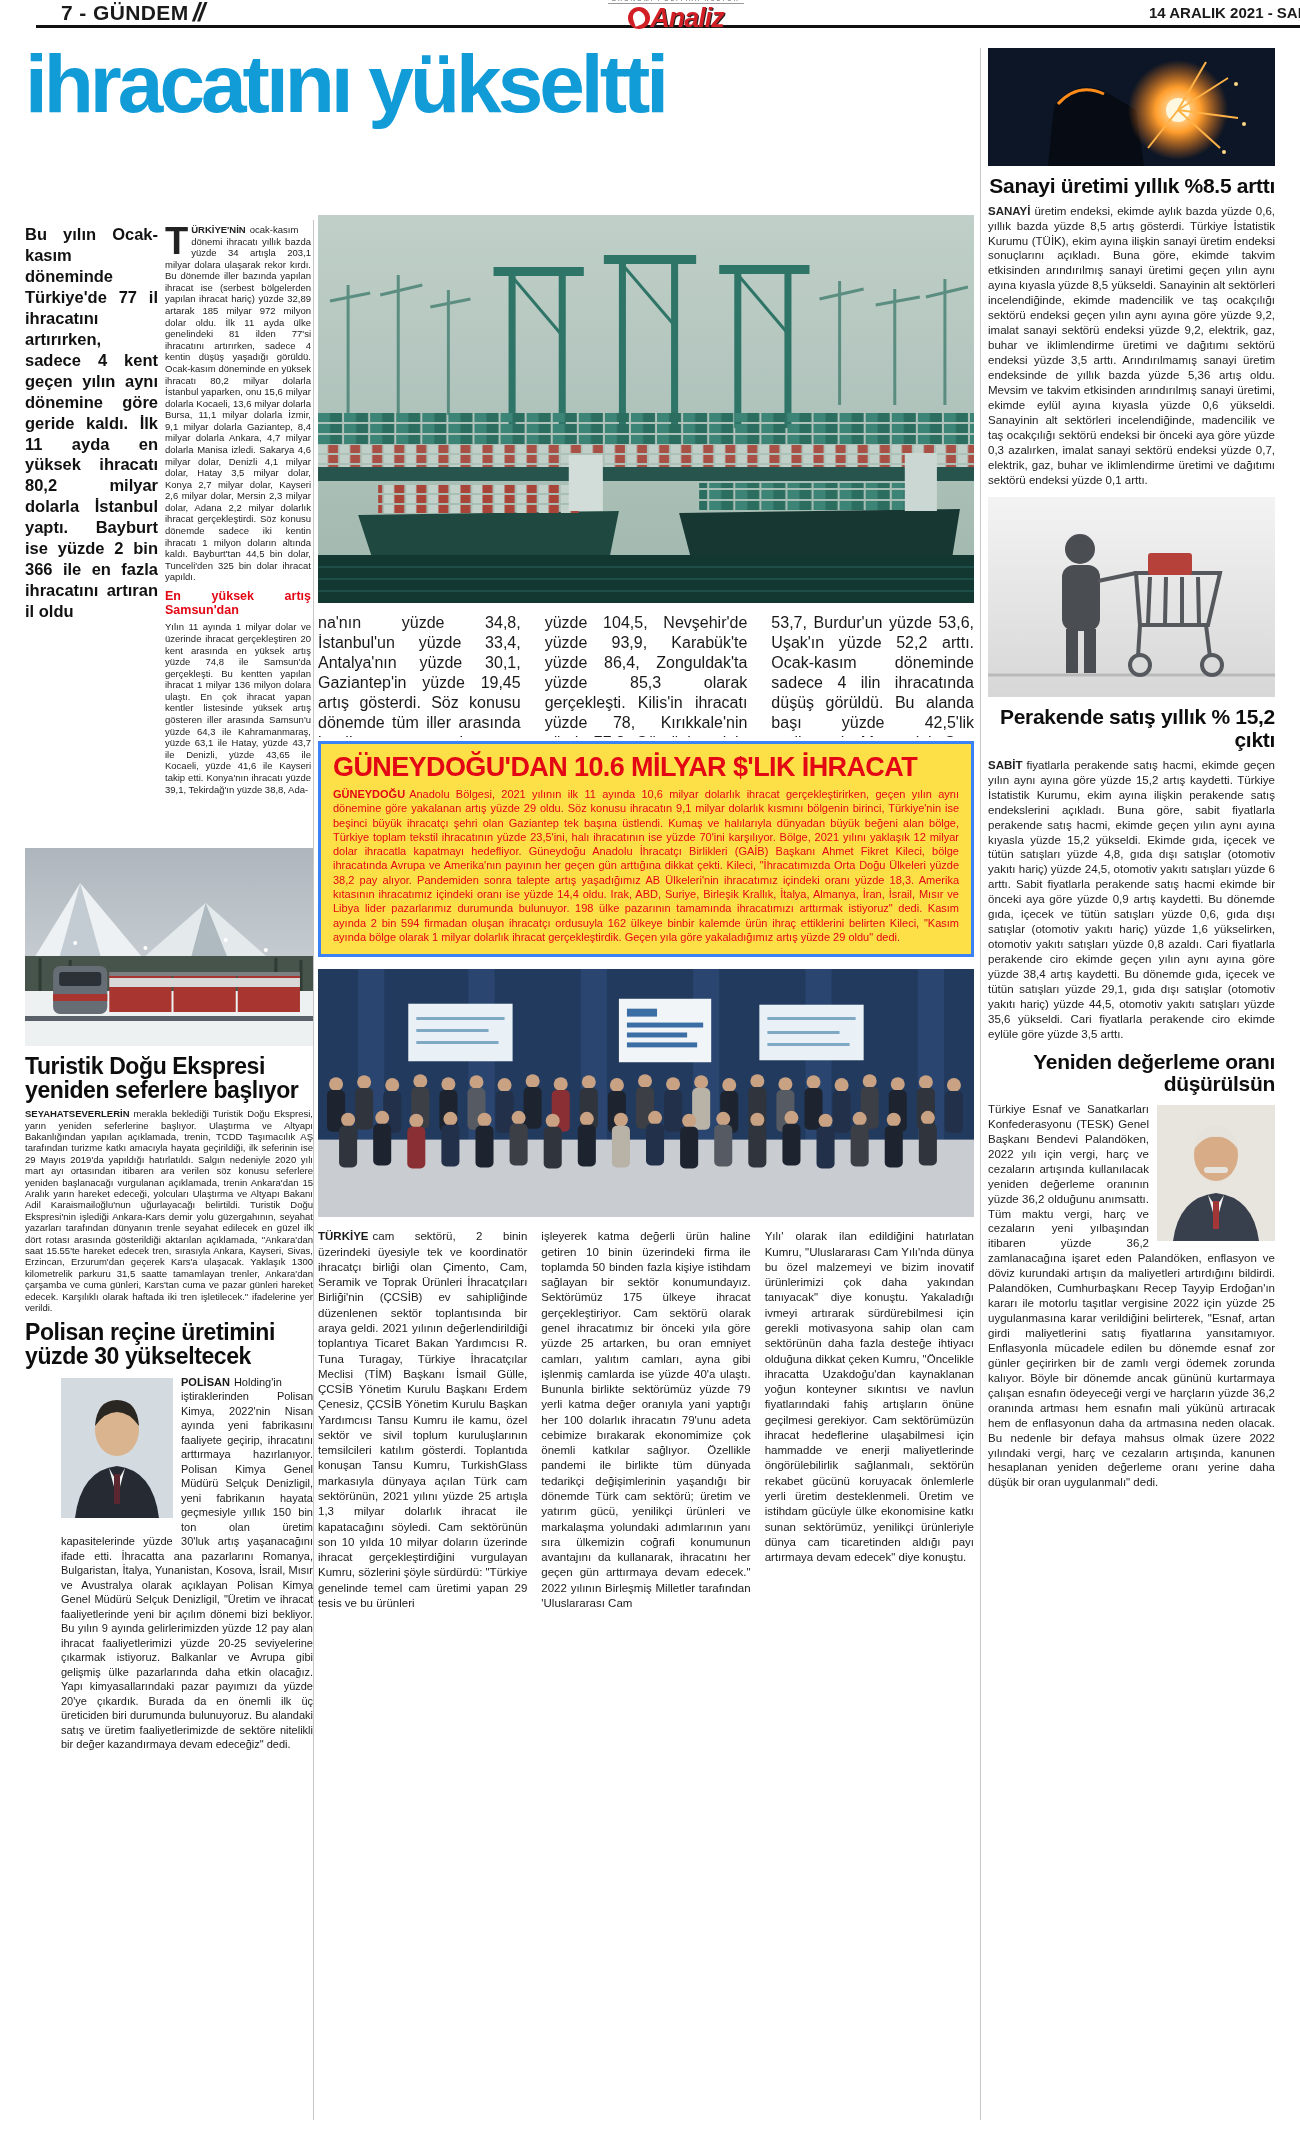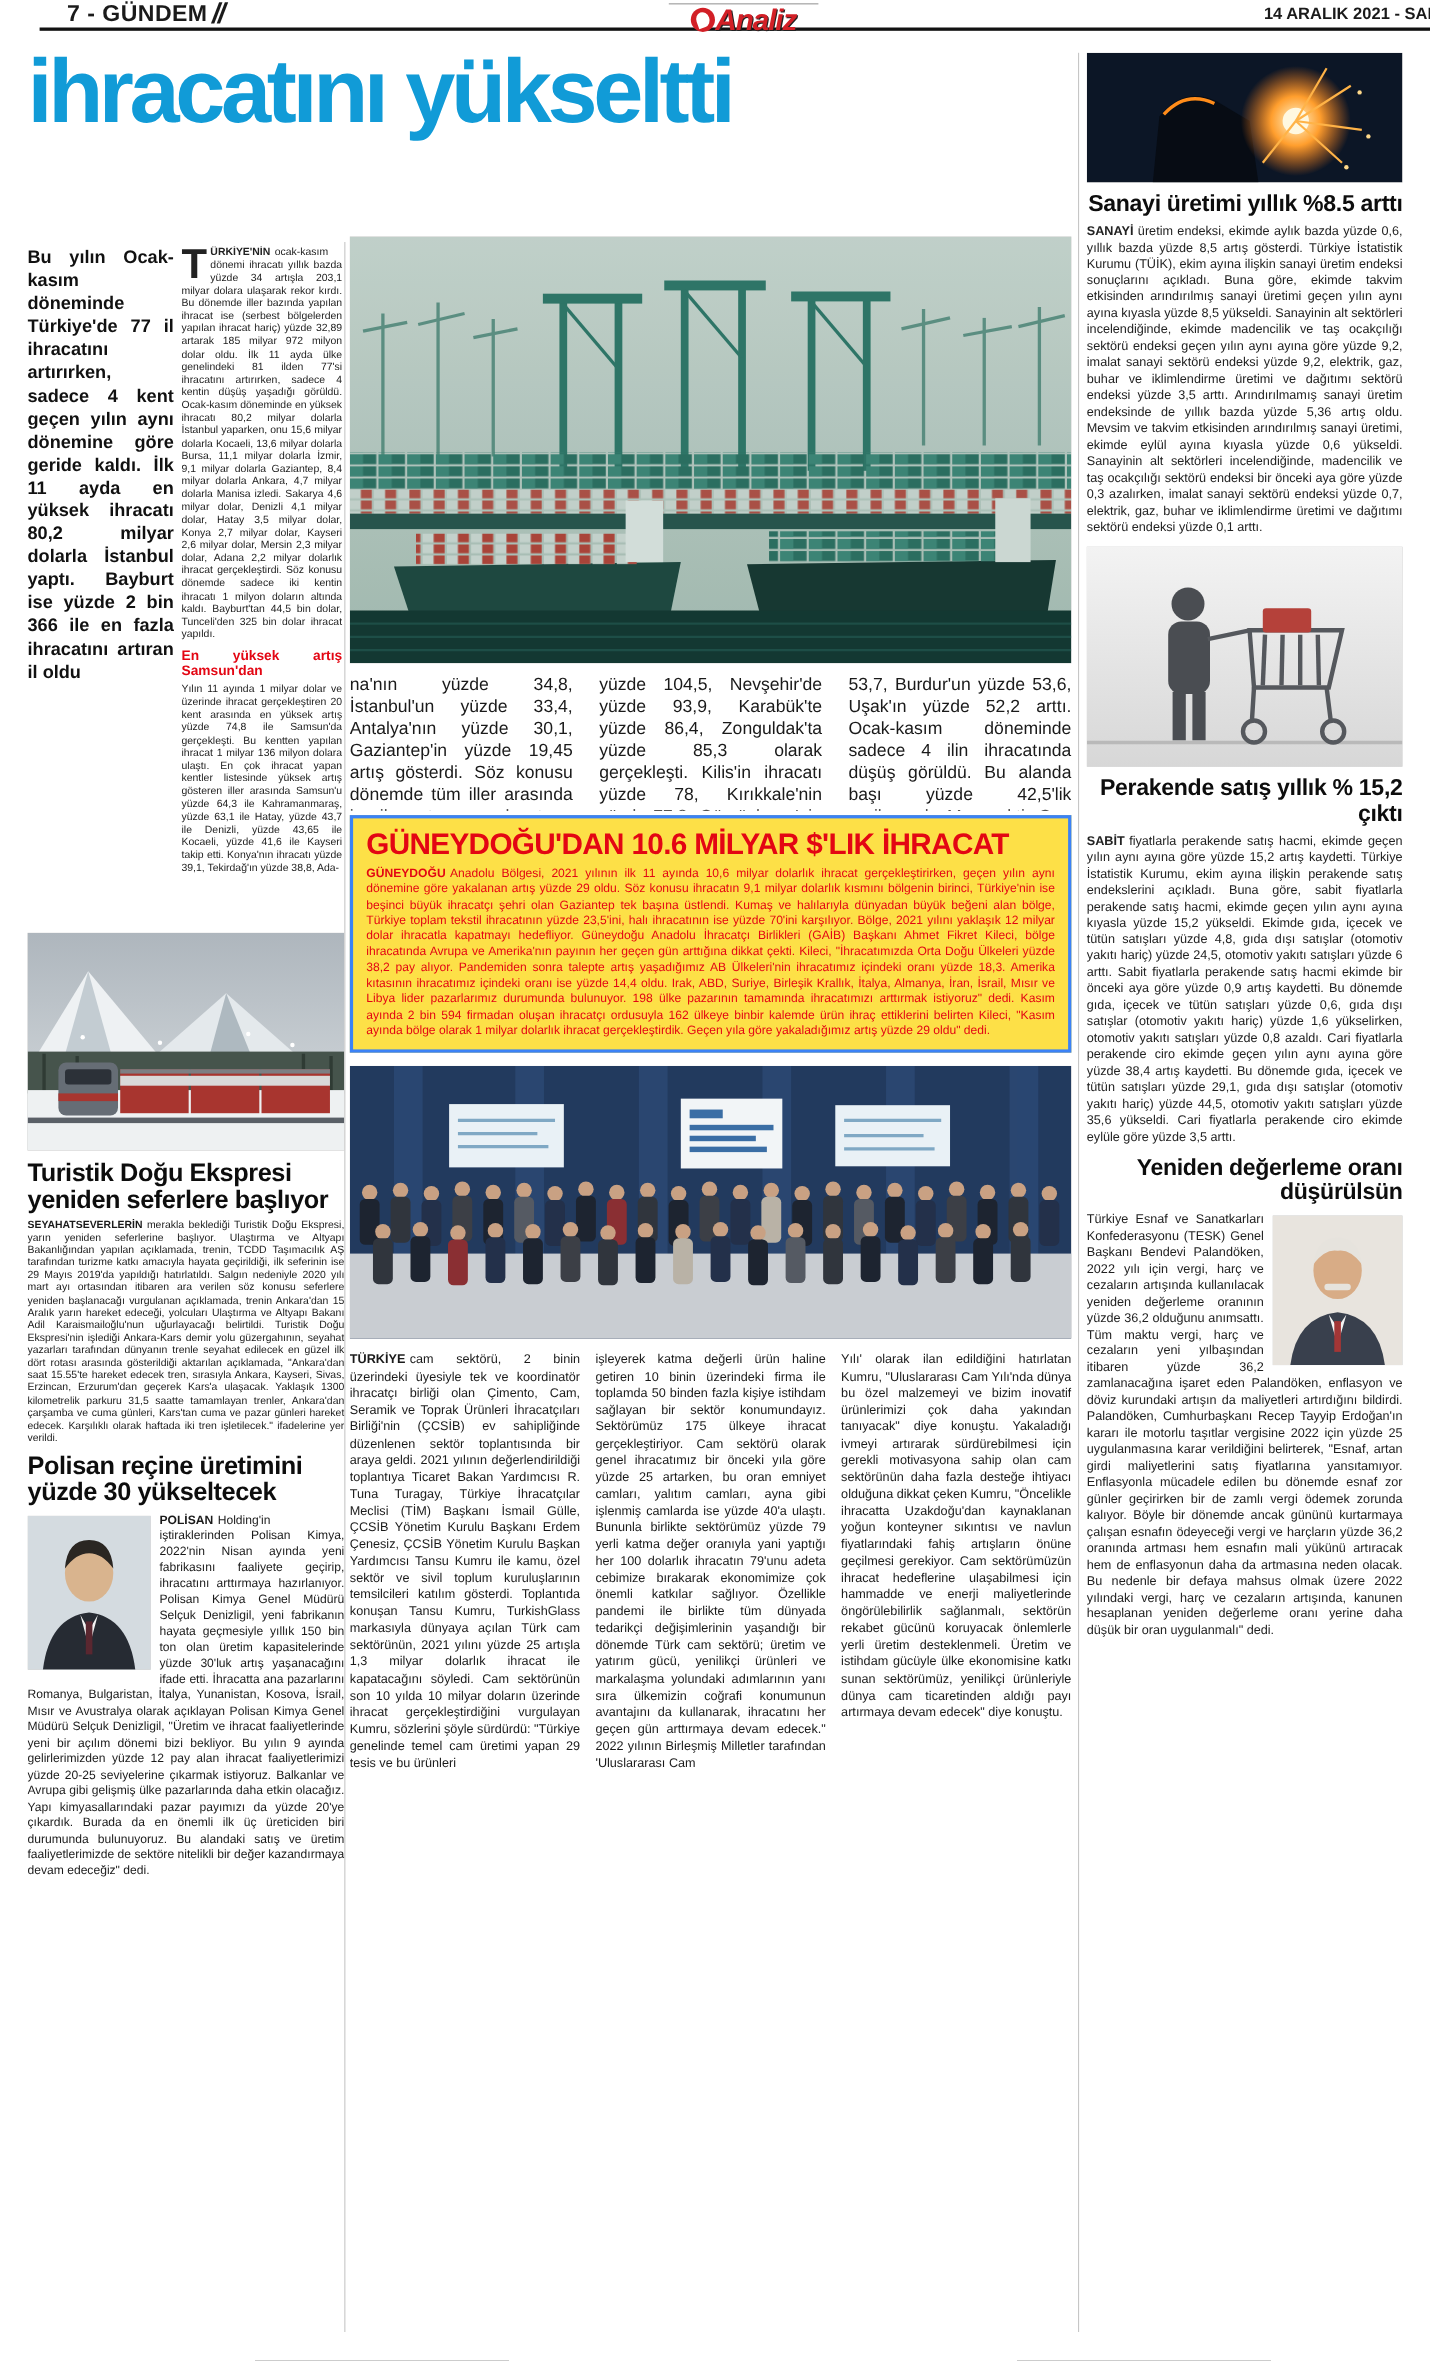--- a/index.html
+++ b/index.html
@@ -38,21 +38,21 @@
   .dropcap { float:left; font-size:38px; line-height:0.8; font-weight:bold; padding:2px 3px 0 0; }
   .lw { font-weight:bold; margin-right:4px; }
   .subhead { color:#e30613; font-weight:bold; font-size:12.5px; line-height:1.1; margin:7px 0 4px; }
 
   .photo { position:relative; overflow:hidden; background:#ccc; display:block; }
   .photo svg { display:block; width:100%; height:100%; }
 
   .train-photo { height:198px; margin-top:6px; }
   .story-title { font-size:23px; font-weight:800; line-height:1.05; letter-spacing:-0.4px; margin:8px 0 6px; color:#0d0d0d; }
   .train-body { font-size:9.5px; line-height:1.2; text-align:justify; height:204px; overflow:hidden; }
-  .polisan-body { font-size:11px; line-height:1.32; text-align:justify; margin-top:2px; height:700px; overflow:hidden; }
+  .polisan-body { font-size:11px; line-height:1.32; text-align:justify; margin-top:2px; height:700px; overflow:hidden;margin-left:36px; }
   .float-left { float:left; width:112px; height:140px; margin:3px 8px 3px 0; }
   .float-right { float:right; width:118px; height:136px; margin:3px 0 4px 8px; }
 
   
   .mid-col { position:absolute; left:318px; top:215px; width:656px; }
   .port-photo { height:388px; }
   .cont-row { display:flex; gap:24px; height:124px; overflow:hidden; margin-top:10px;
               font-size:16px; line-height:1.25; text-align:justify; }
   .cont-row > div { flex:1; }
   .redbox { border:3px solid #3b82f6; padding:8px 12px 10px; margin-top:4px; color:#e30613; background:#fde047; }

